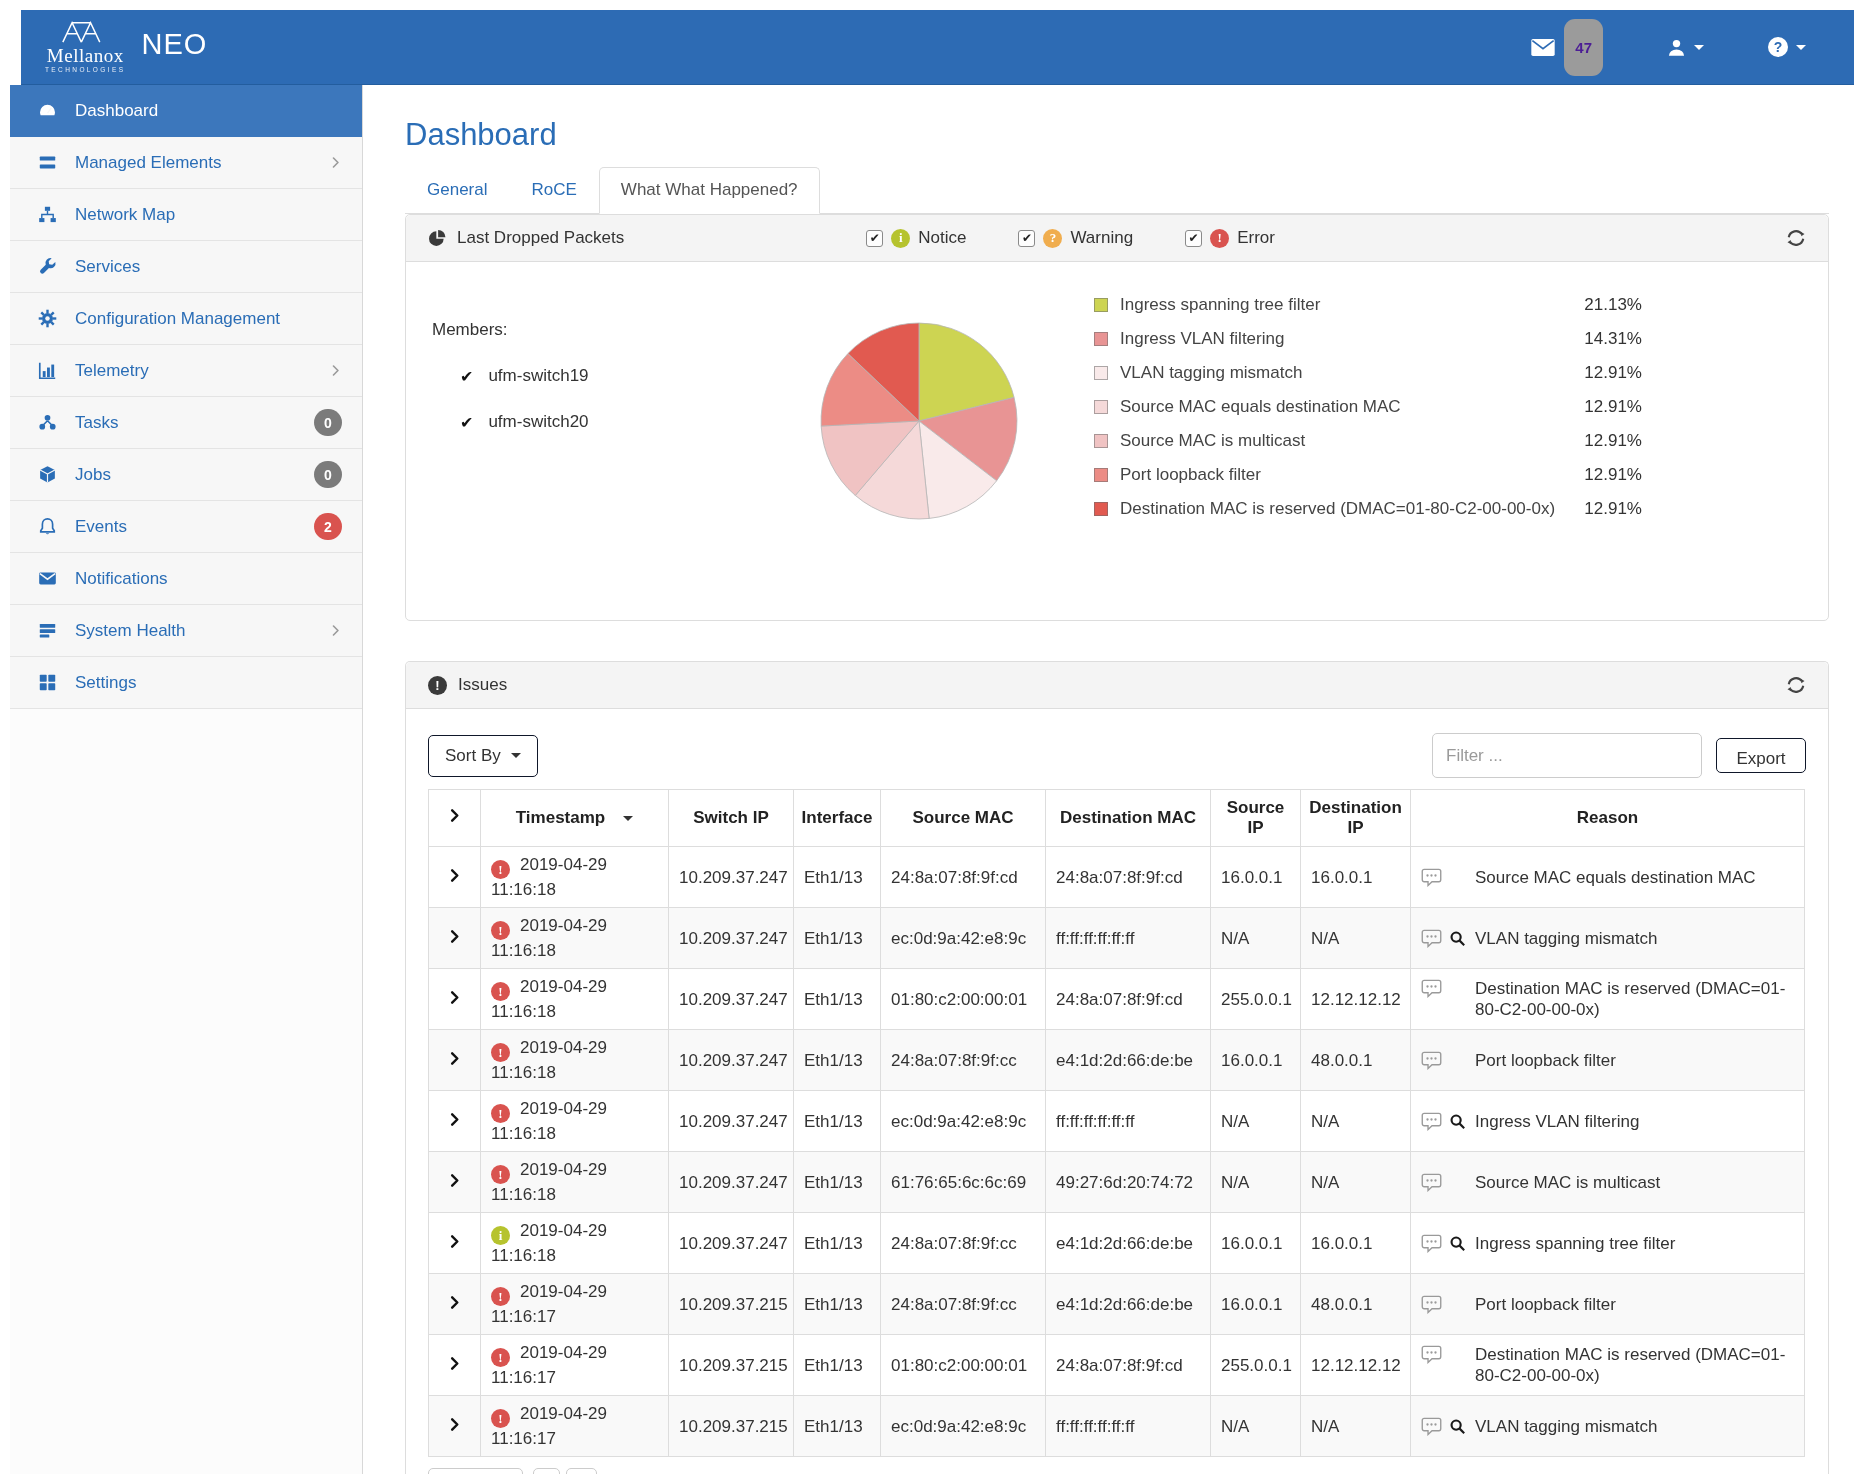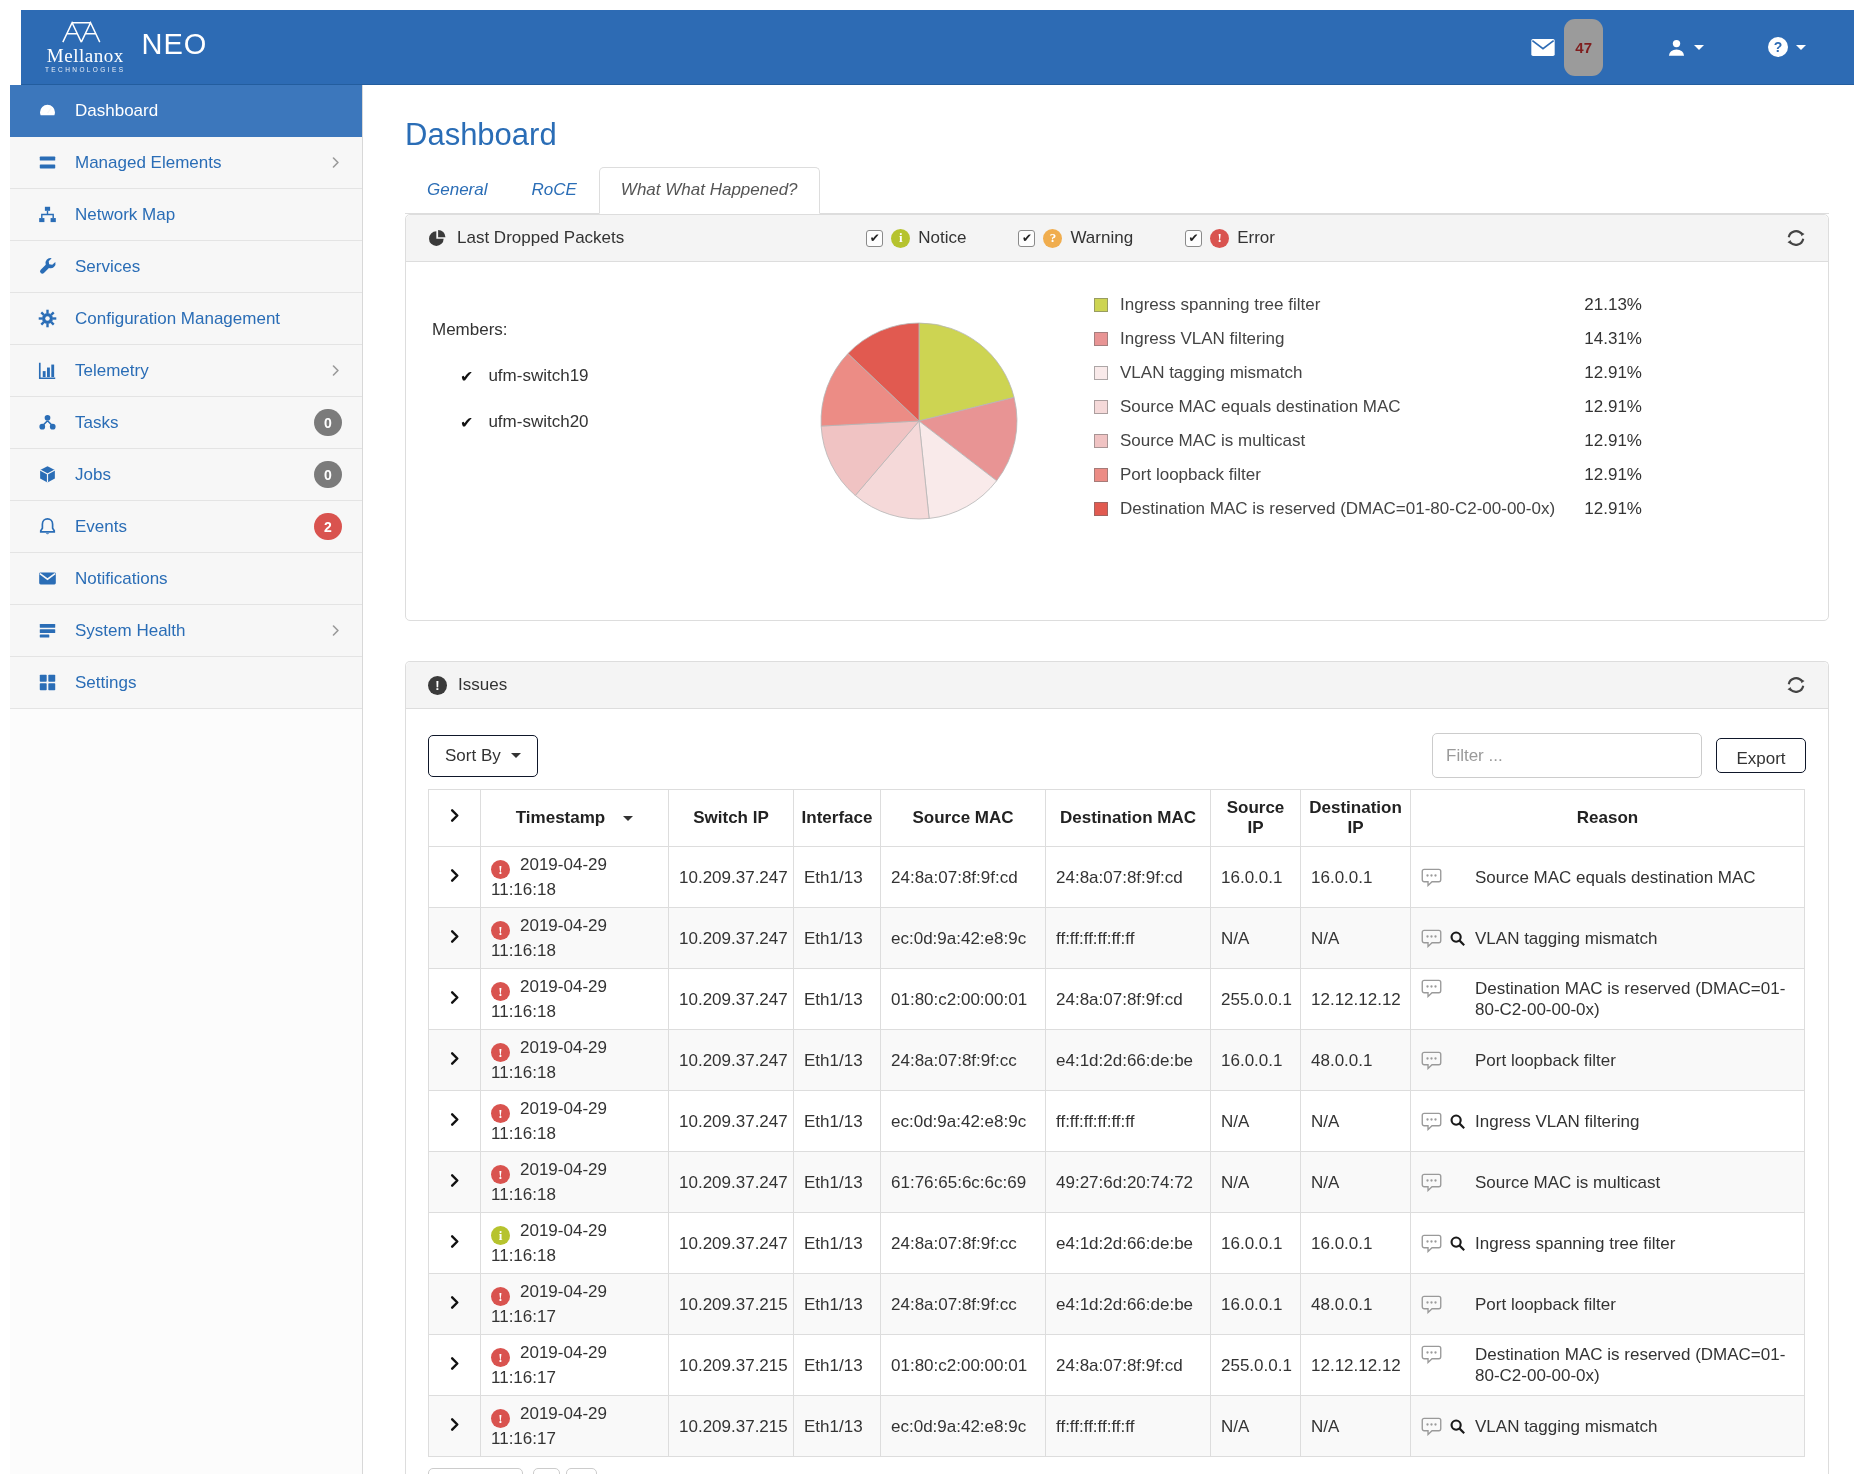--- a/index.html
+++ b/index.html
@@ -11,21 +11,21 @@
   
   .navbar { position:absolute; left:21px; top:10px; right:0; height:75px;
     background:#2d6bb4; border-bottom:1px solid #235d9e; display:flex; align-items:center; }
   .brand { display:flex; align-items:center; margin-left:24px; }
   .logo-block { display:flex; flex-direction:column; align-items:center; line-height:1; }
   .logo-name { font-family:"Liberation Serif", serif; font-size:19px; color:#fff; letter-spacing:.5px; margin-top:2px; }
   .logo-sub { font-size:6.5px; color:#e8eef7; letter-spacing:2.4px; margin-top:2px; }
   .brand-neo { color:#fff; font-size:29px; letter-spacing:1px; margin-left:16px; margin-top:-6px; }
   .nav-right { margin-left:auto; margin-right:48px; display:flex; align-items:center; gap:64px; }
   .mail-group { display:flex; align-items:center; gap:9px; cursor:pointer; }
-  .badge-pill { background:#9b9b9b; color:#7f1d1d; font-size:15px; font-weight:bold;
+  .badge-pill { background:#9b9b9b; color:#4c1d95; font-size:15px; font-weight:bold;
     border-radius:11px; padding:20px 11px; }
   .nav-icon-group { display:flex; align-items:center; gap:8px; cursor:pointer; }
   .caret { width:0; height:0; border-left:5px solid transparent; border-right:5px solid transparent; border-top:5px solid #fff; }
   .help-circle { width:20px; height:20px; border-radius:50%; background:#fff; color:#2d6bb4;
     font-weight:bold; font-size:14px; display:flex; align-items:center; justify-content:center; }
   
   .sidebar { position:absolute; left:10px; top:85px; bottom:0; width:353px;
     background:#fcfcfc; border-right:1px solid #d8d8d8; }
   .side-item { height:52px; display:flex; align-items:center; padding:0 20px 0 28px;
     background:#f7f7f7; border-bottom:1px solid #e4e4e4; color:#2a6db6; font-size:17px; cursor:pointer; }
@@ -35,21 +35,21 @@
   .side-badge { margin-left:auto; min-width:28px; height:27px; border-radius:14px; color:#fff;
     font-size:14px; font-weight:bold; display:flex; align-items:center; justify-content:center; padding:0 7px; }
   .side-chevron { margin-left:auto; color:#9a9a9a; display:flex; }
   .side-chevron svg { width:13px; height:13px; }
   
   .main { position:absolute; left:363px; top:85px; right:0; }
   .content { margin-left:42px; width:1424px; }
   .page-title { margin-top:32px; font-size:31px; color:#2a6db6; font-weight:500; }
   
   .tabs { margin-top:14px; display:flex; border-bottom:1px solid #ddd; }
-  .tab { padding:12px 21px; font-size:17px; color:#2a6db6; cursor:pointer; border:1px solid transparent;font-style:italic; }
+  .tab { padding:12px 21px; font-size:17px; color:#2a6db6; cursor:pointer; border:1px solid transparent; }
   .tab.active { background:#fff; border:1px solid #ddd; border-bottom:1px solid #fff;
     border-radius:5px 5px 0 0; color:#555; margin-bottom:-1px; }
   
   .panel { border:1px solid #ddd; border-radius:5px; background:#fff; }
   .panel-header { background:#f4f4f4; border-bottom:1px solid #ddd; border-radius:5px 5px 0 0;
     height:47px; display:flex; align-items:center; padding:0 22px; font-size:17px; color:#333; }
   .header-title { display:flex; align-items:center; gap:11px; }
   .refresh-btn { margin-left:auto; cursor:pointer; display:flex; }
   .refresh-btn svg { width:20px; height:20px; }
   

